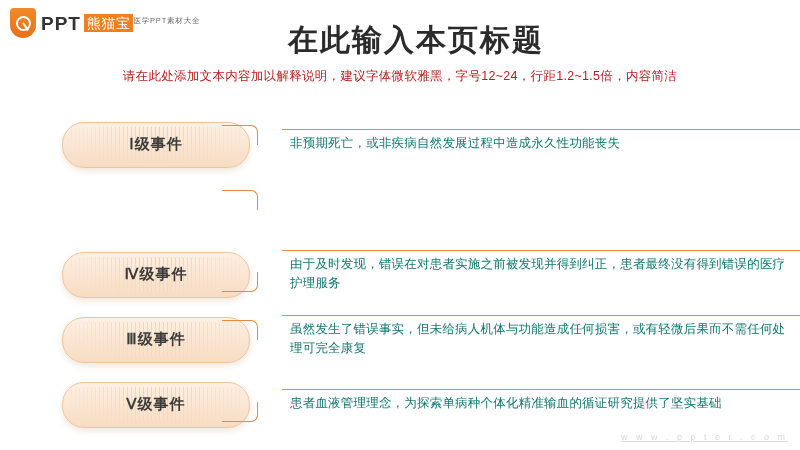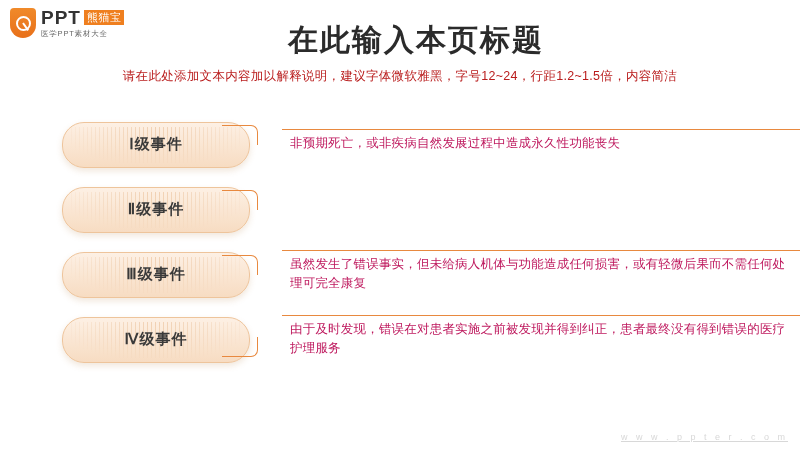--- a/index.html
+++ b/index.html
@@ -49,39 +49,39 @@
     height: 9px;
     background: #ffffff;
     top: 15px;
     left: 50%;
     transform: translateX(-50%) rotate(-35deg);
     transform-origin: top center;
     z-index: 2;
   }
   .logo-text-wrap {
     display: flex;
-    flex-direction: column;
+    flex-direction: row;
     line-height: 1;
   }
   .logo-main-row {
     display: flex;
     align-items: center;
     gap: 3px;
   }
   .logo-ppt {
     font-size: 19px;
     font-weight: bold;
     color: #333333;
     letter-spacing: 1px;
     font-family: "Liberation Sans", sans-serif;
   }
   .logo-tag {
     background: #ef7f1f;
     color: #ffffff;
-    font-size: 11px;
+    font-size: 14px;
     padding: 2px 3px;
     border-radius: 0;
     letter-spacing: 0.5px;
   }
   .logo-sub {
     font-size: 7.5px;
     color: #666666;
     letter-spacing: 0.8px;
     margin-top: 3px;
   }
@@ -199,21 +199,21 @@
   .text-block {
     position: relative;
     margin-left: 12px;
     flex: 1;
     padding: 4px 10px 6px 8px;
     border-top: 1.4px solid #e8893f;
     max-width: 520px;
   }
   .text-block .line {
     font-size: 12.5px;
-    color: #be185d;
+    color: #0f766e;
     line-height: 1.55;
     letter-spacing: 0.2px;
   }
 
   
   .watermark {
     position: absolute;
     right: 12px;
     bottom: 8px;
     font-size: 9px;
@@ -248,51 +248,57 @@
         <span class="capsule-label">Ⅰ级事件</span>
       </div>
     </div>
     <div class="connector down"></div>
     <div class="text-block">
       <div class="line">非预期死亡，或非疾病自然发展过程中造成永久性功能丧失</div>
     </div>
   </div>
 
   <div class="row">
+    <div class="connector down"></div>
+  </div>
+
+  <div class="row">
     <div class="capsule-wrap">
       <div class="capsule">
         <div class="stripes"></div>
-        <span class="capsule-label">Ⅱ级事件</span>
+        <span class="capsule-label">Ⅳ级事件</span>
       </div>
     </div>
-    <div class="connector down"></div>
+    <div class="connector up"></div>
+    <div class="text-block">
+      <div class="line">由于及时发现，错误在对患者实施之前被发现并得到纠正，患者最终没有得到错误的医疗护理服务</div>
+    </div>
   </div>
 
   <div class="row">
     <div class="capsule-wrap">
       <div class="capsule">
         <div class="stripes"></div>
         <span class="capsule-label">Ⅲ级事件</span>
       </div>
     </div>
     <div class="connector down"></div>
     <div class="text-block">
       <div class="line">虽然发生了错误事实，但未给病人机体与功能造成任何损害，或有轻微后果而不需任何处理可完全康复</div>
     </div>
   </div>
 
   <div class="row">
     <div class="capsule-wrap">
       <div class="capsule">
         <div class="stripes"></div>
-        <span class="capsule-label">Ⅳ级事件</span>
+        <span class="capsule-label">Ⅴ级事件</span>
       </div>
     </div>
     <div class="connector up"></div>
     <div class="text-block">
-      <div class="line">由于及时发现，错误在对患者实施之前被发现并得到纠正，患者最终没有得到错误的医疗护理服务</div>
-    </div>
-  </div>
-
+      <div class="line">患者血液管理理念，为探索单病种个体化精准输血的循证研究提供了坚实基础</div>
+    </div>
+  </div>
 
 </div>
 
 <div class="watermark">w w w . p p t e r . c o m</div>
 
 </body></html>

